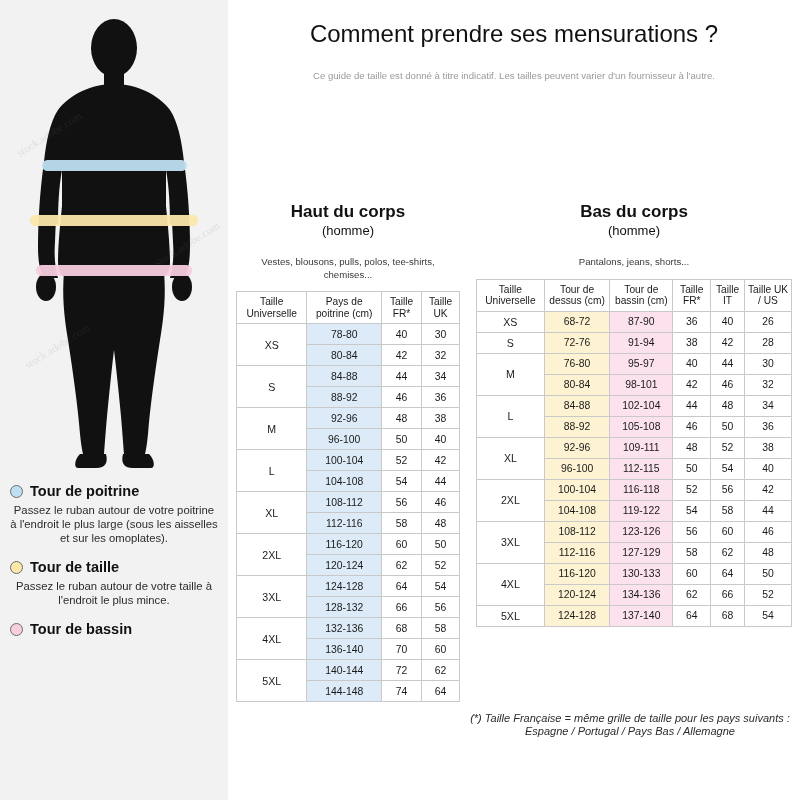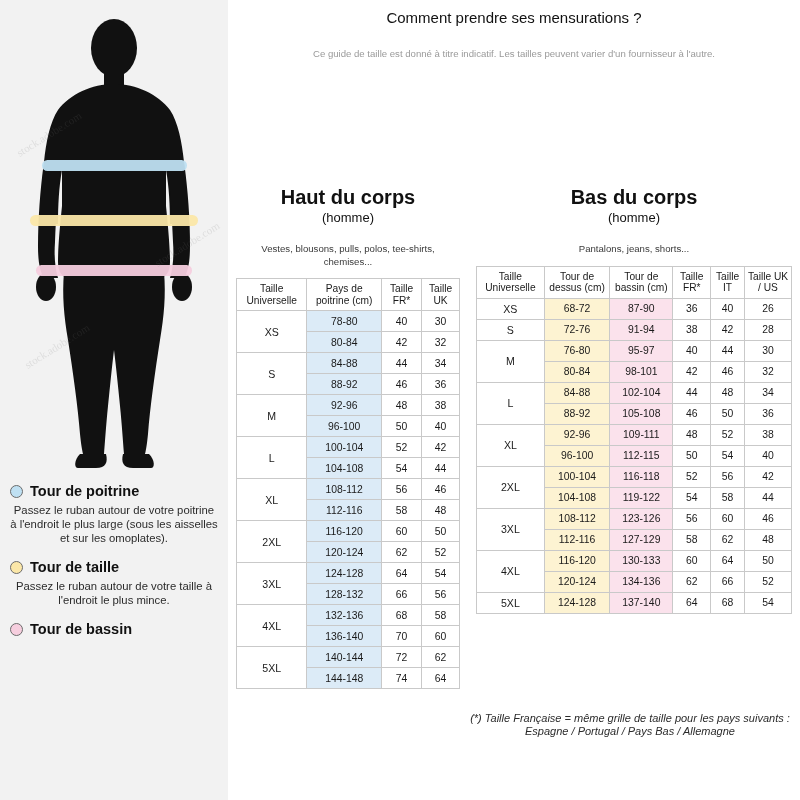--- a/index.html
+++ b/index.html
@@ -48,33 +48,33 @@
     font-size:11.3px; line-height:14px; color:#2b2b2b;
   }
 
   
   .header { position:absolute; left:228px; top:0; width:572px; }
   .title {
     text-align:center; font-size:38px; font-weight:bold; letter-spacing:0.5px;
     margin-top:46px; color:#101010;
   }
   .subtitle {
-    text-align:center; font-size:15px; margin-top:9px; color:#111;
+    text-align:center; font-size:24px; margin-top:20px; color:#111;
   }
   .disclaimer {
     text-align:center; font-size:9.6px; color:#9a9a9a; margin-top:22px;
   }
 
   
   .tables { position:absolute; left:228px; top:186px; width:572px; display:flex; }
   .table-col { padding:0 8px; }
   .col-top { width:240px; }
   .col-bottom { width:332px; }
 
-  .sec-title { text-align:center; font-size:20px; font-weight:bold; color:#111; }
+  .sec-title { text-align:center; font-size:17px; font-weight:bold; color:#111;margin-top:16px; }
   .sec-sub { text-align:center; font-size:13px; color:#111; margin-top:1px; }
   .sec-desc { text-align:center; font-size:9.6px; color:#3a3a3a; margin-top:18px; line-height:12.5px; }
 
   table { border-collapse:collapse; width:100%; margin-top:10px; }
   th, td {
     border:1px solid #c9c9c9;
     text-align:center;
     font-size:10.4px;
     color:#1a1a1a;
     padding:2px 1px;

